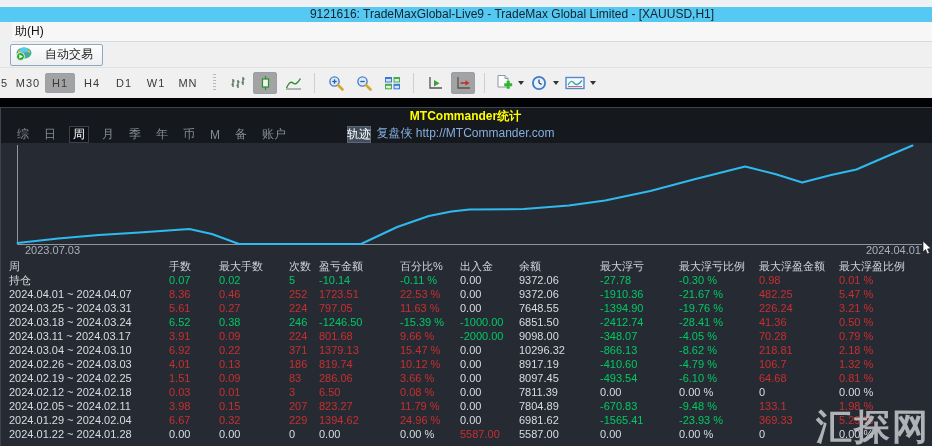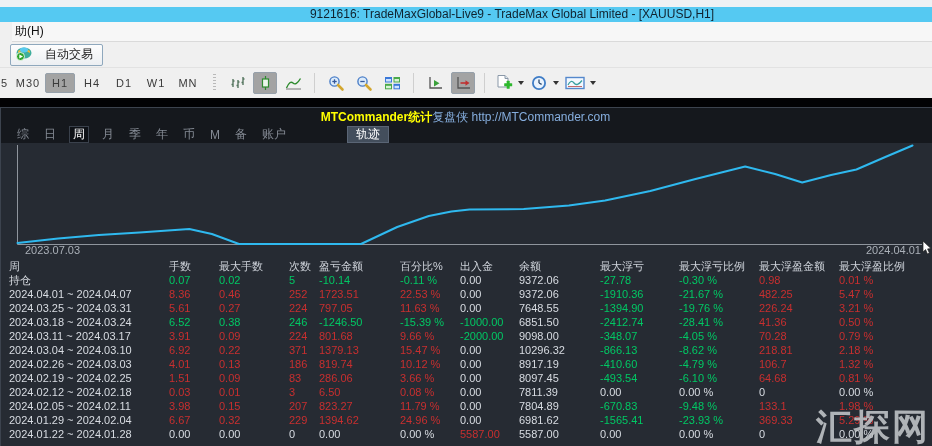--- a/index.html
+++ b/index.html
@@ -36,29 +36,29 @@
             border:1px solid transparent; background:transparent; margin:0 2px; gap:2px; }
   .caret { width:0; height:0; border-left:3px solid transparent; border-right:3px solid transparent;
            border-top:4px solid #333; margin-left:3px; }
 
   .black-strip { height:9px; background:#020204; }
 
   
   .panel { position:relative; height:339px; background:#262b33;
            border-top:1px solid #3c434e; border-left:1px solid #3c434e; }
   .panel-head { height:18px; background:#15181d; display:flex; align-items:center;
-                justify-content:center; padding:0 8px 0 6px; }
+                justify-content:flex-start; padding:0 8px 0 6px;flex-direction:column; }
   .panel-title { color:#ffff00; font-size:12px; font-weight:bold; }
   .panel-link { color:#86aede; font-size:12px; }
   .tabs { height:17px; background:#15181d; display:flex; align-items:center; padding-left:14px;
           font-size:12px; color:#858b95; }
   .tab { margin-right:11px; padding:0 2px; cursor:default; }
   .tab.sel { color:#ffffff; background:#0e1116; box-shadow:inset 0 0 0 1px #3a414c; padding:0 4px; }
   .tab.action { color:#ffffff; background:#434e5c; box-shadow:inset 0 0 0 1px #5a6575;
-                padding:0 9px; margin-left:48px; }
+                padding:0 0; margin-left:48px; }
 
   .chartbox { position:relative; height:114px; }
   .chartbox svg { position:absolute; top:0; left:0; }
   .xlabel { position:absolute; top:101px; font-size:11px; color:#aab0b8; }
   .xlabel.left { left:24px; }
   .xlabel.right { right:11px; }
 
   .stats { padding-top:2px; font-size:11px; }
   .trow { display:grid; padding-left:8px; height:14px; line-height:14px; white-space:nowrap;
           grid-template-columns:160px 50px 70px 30px 81px 60px 59px 81px 79px 80px 80px 92px; }

